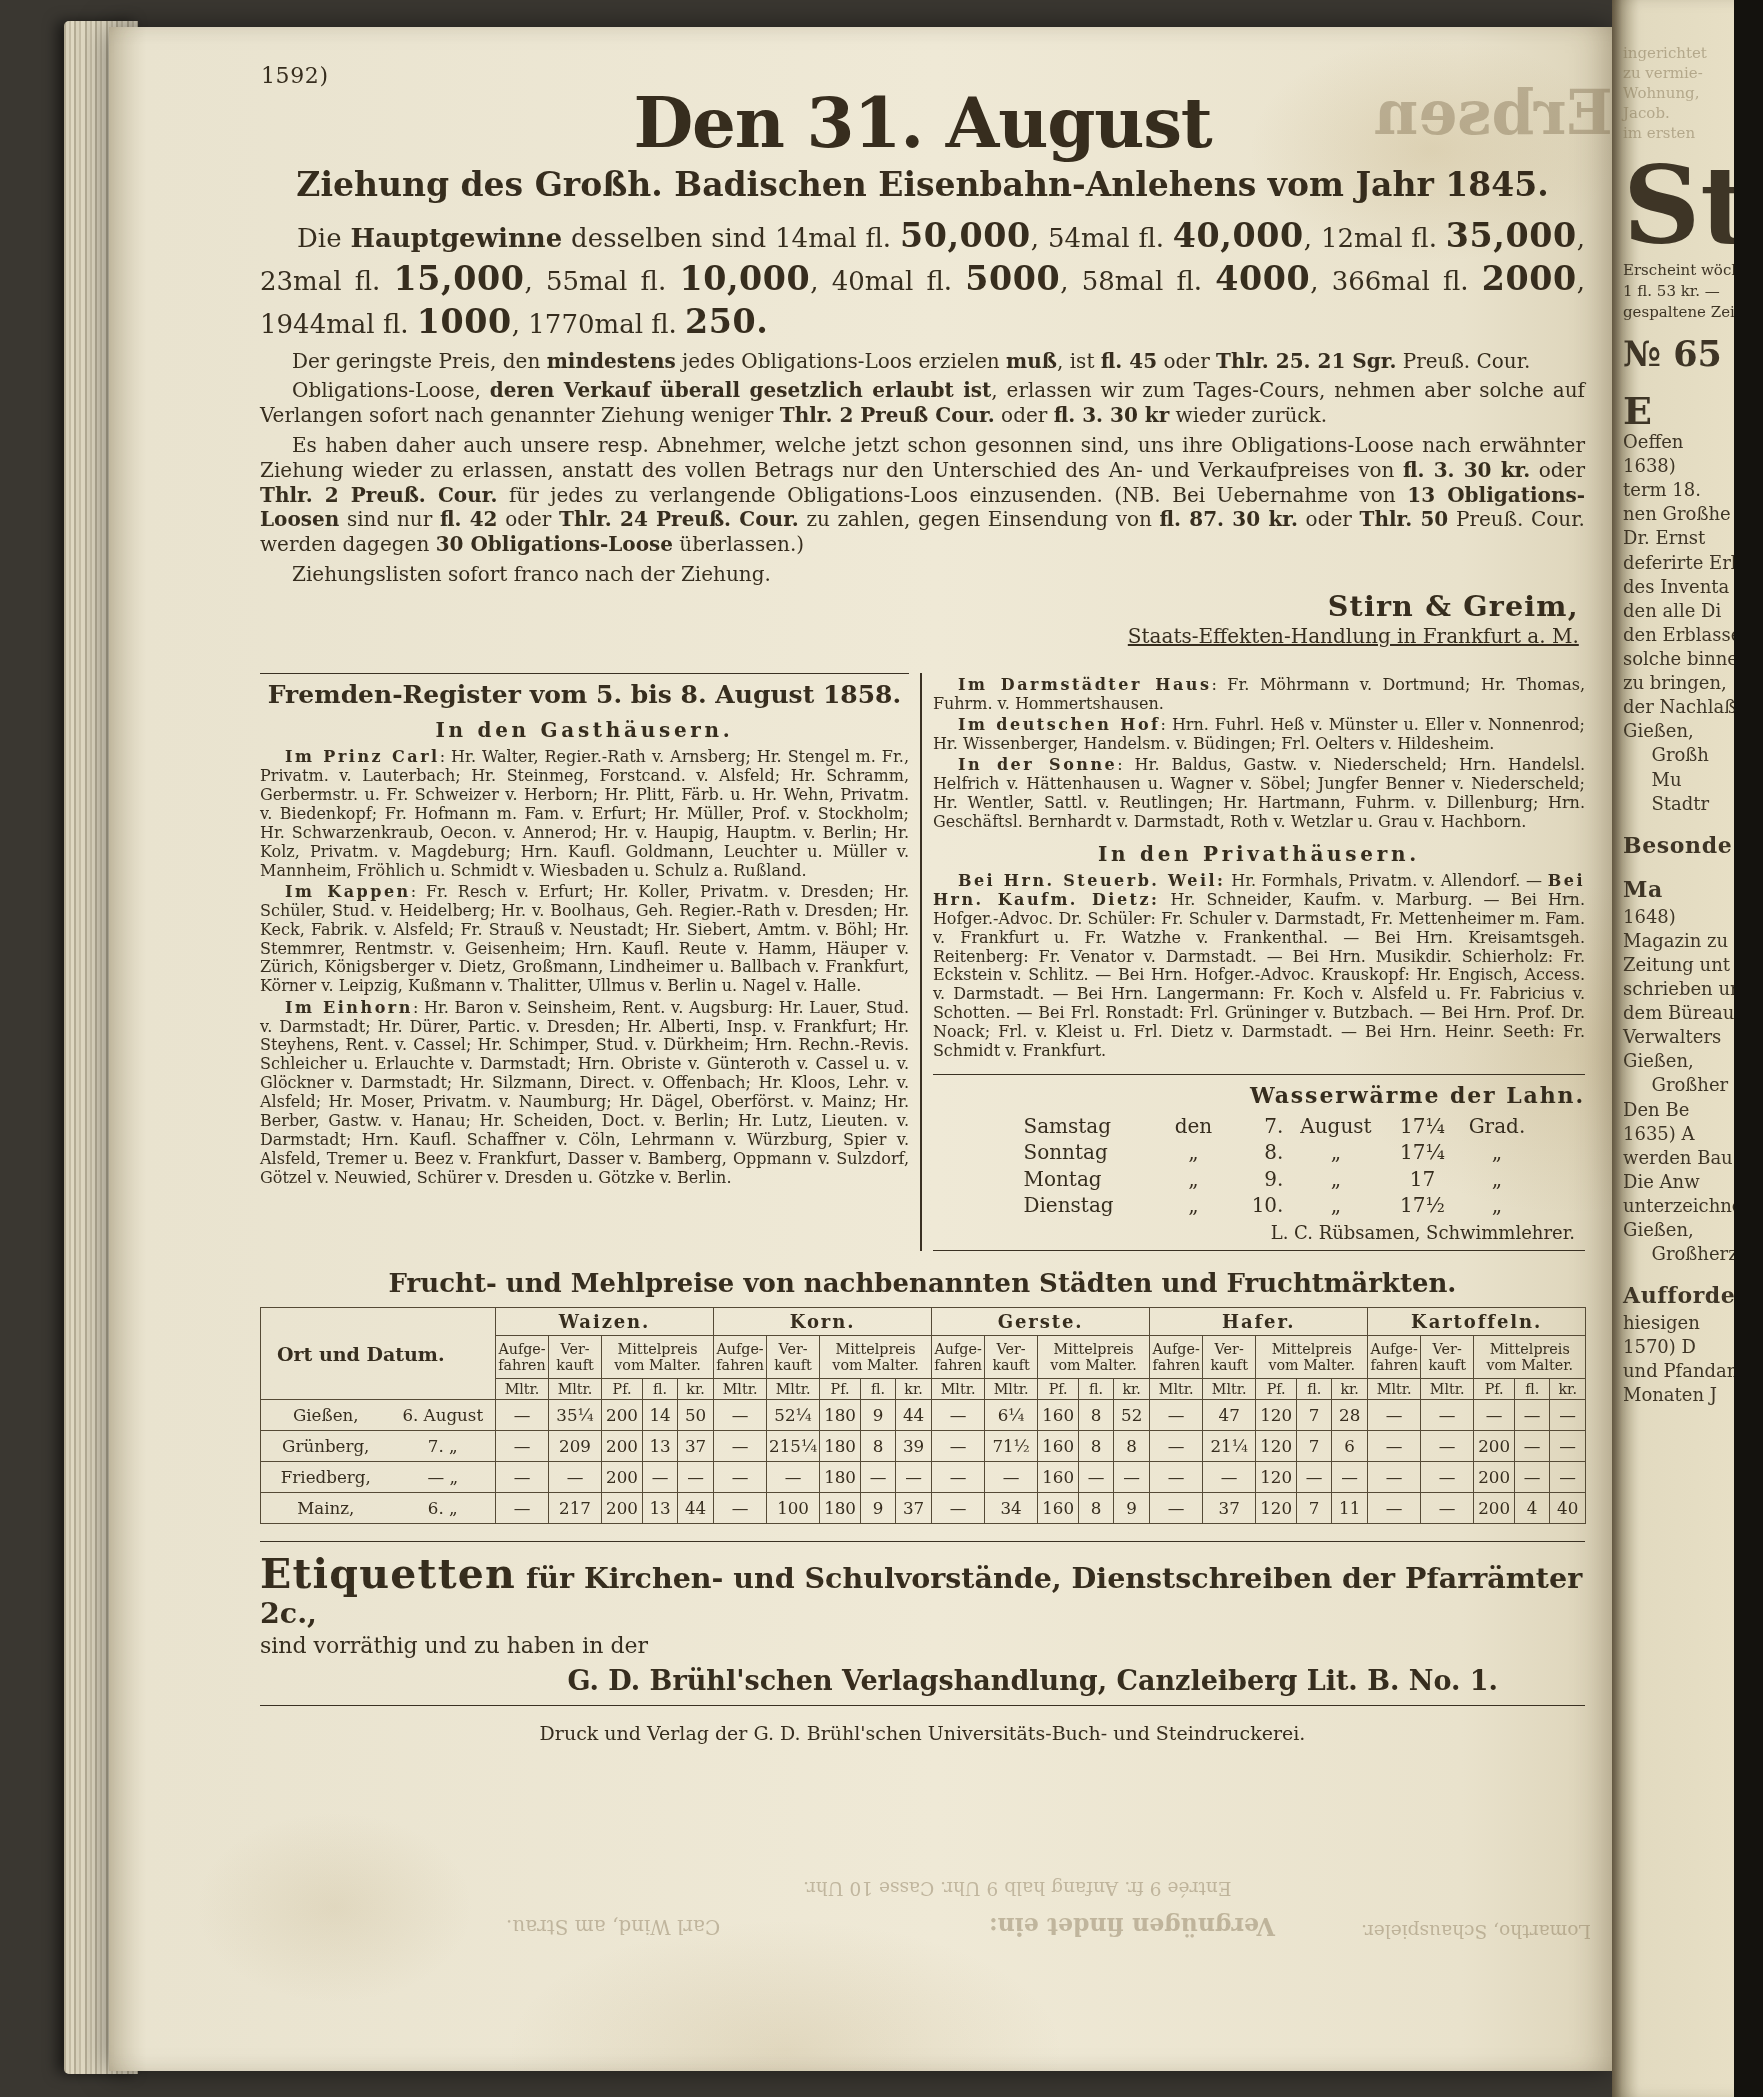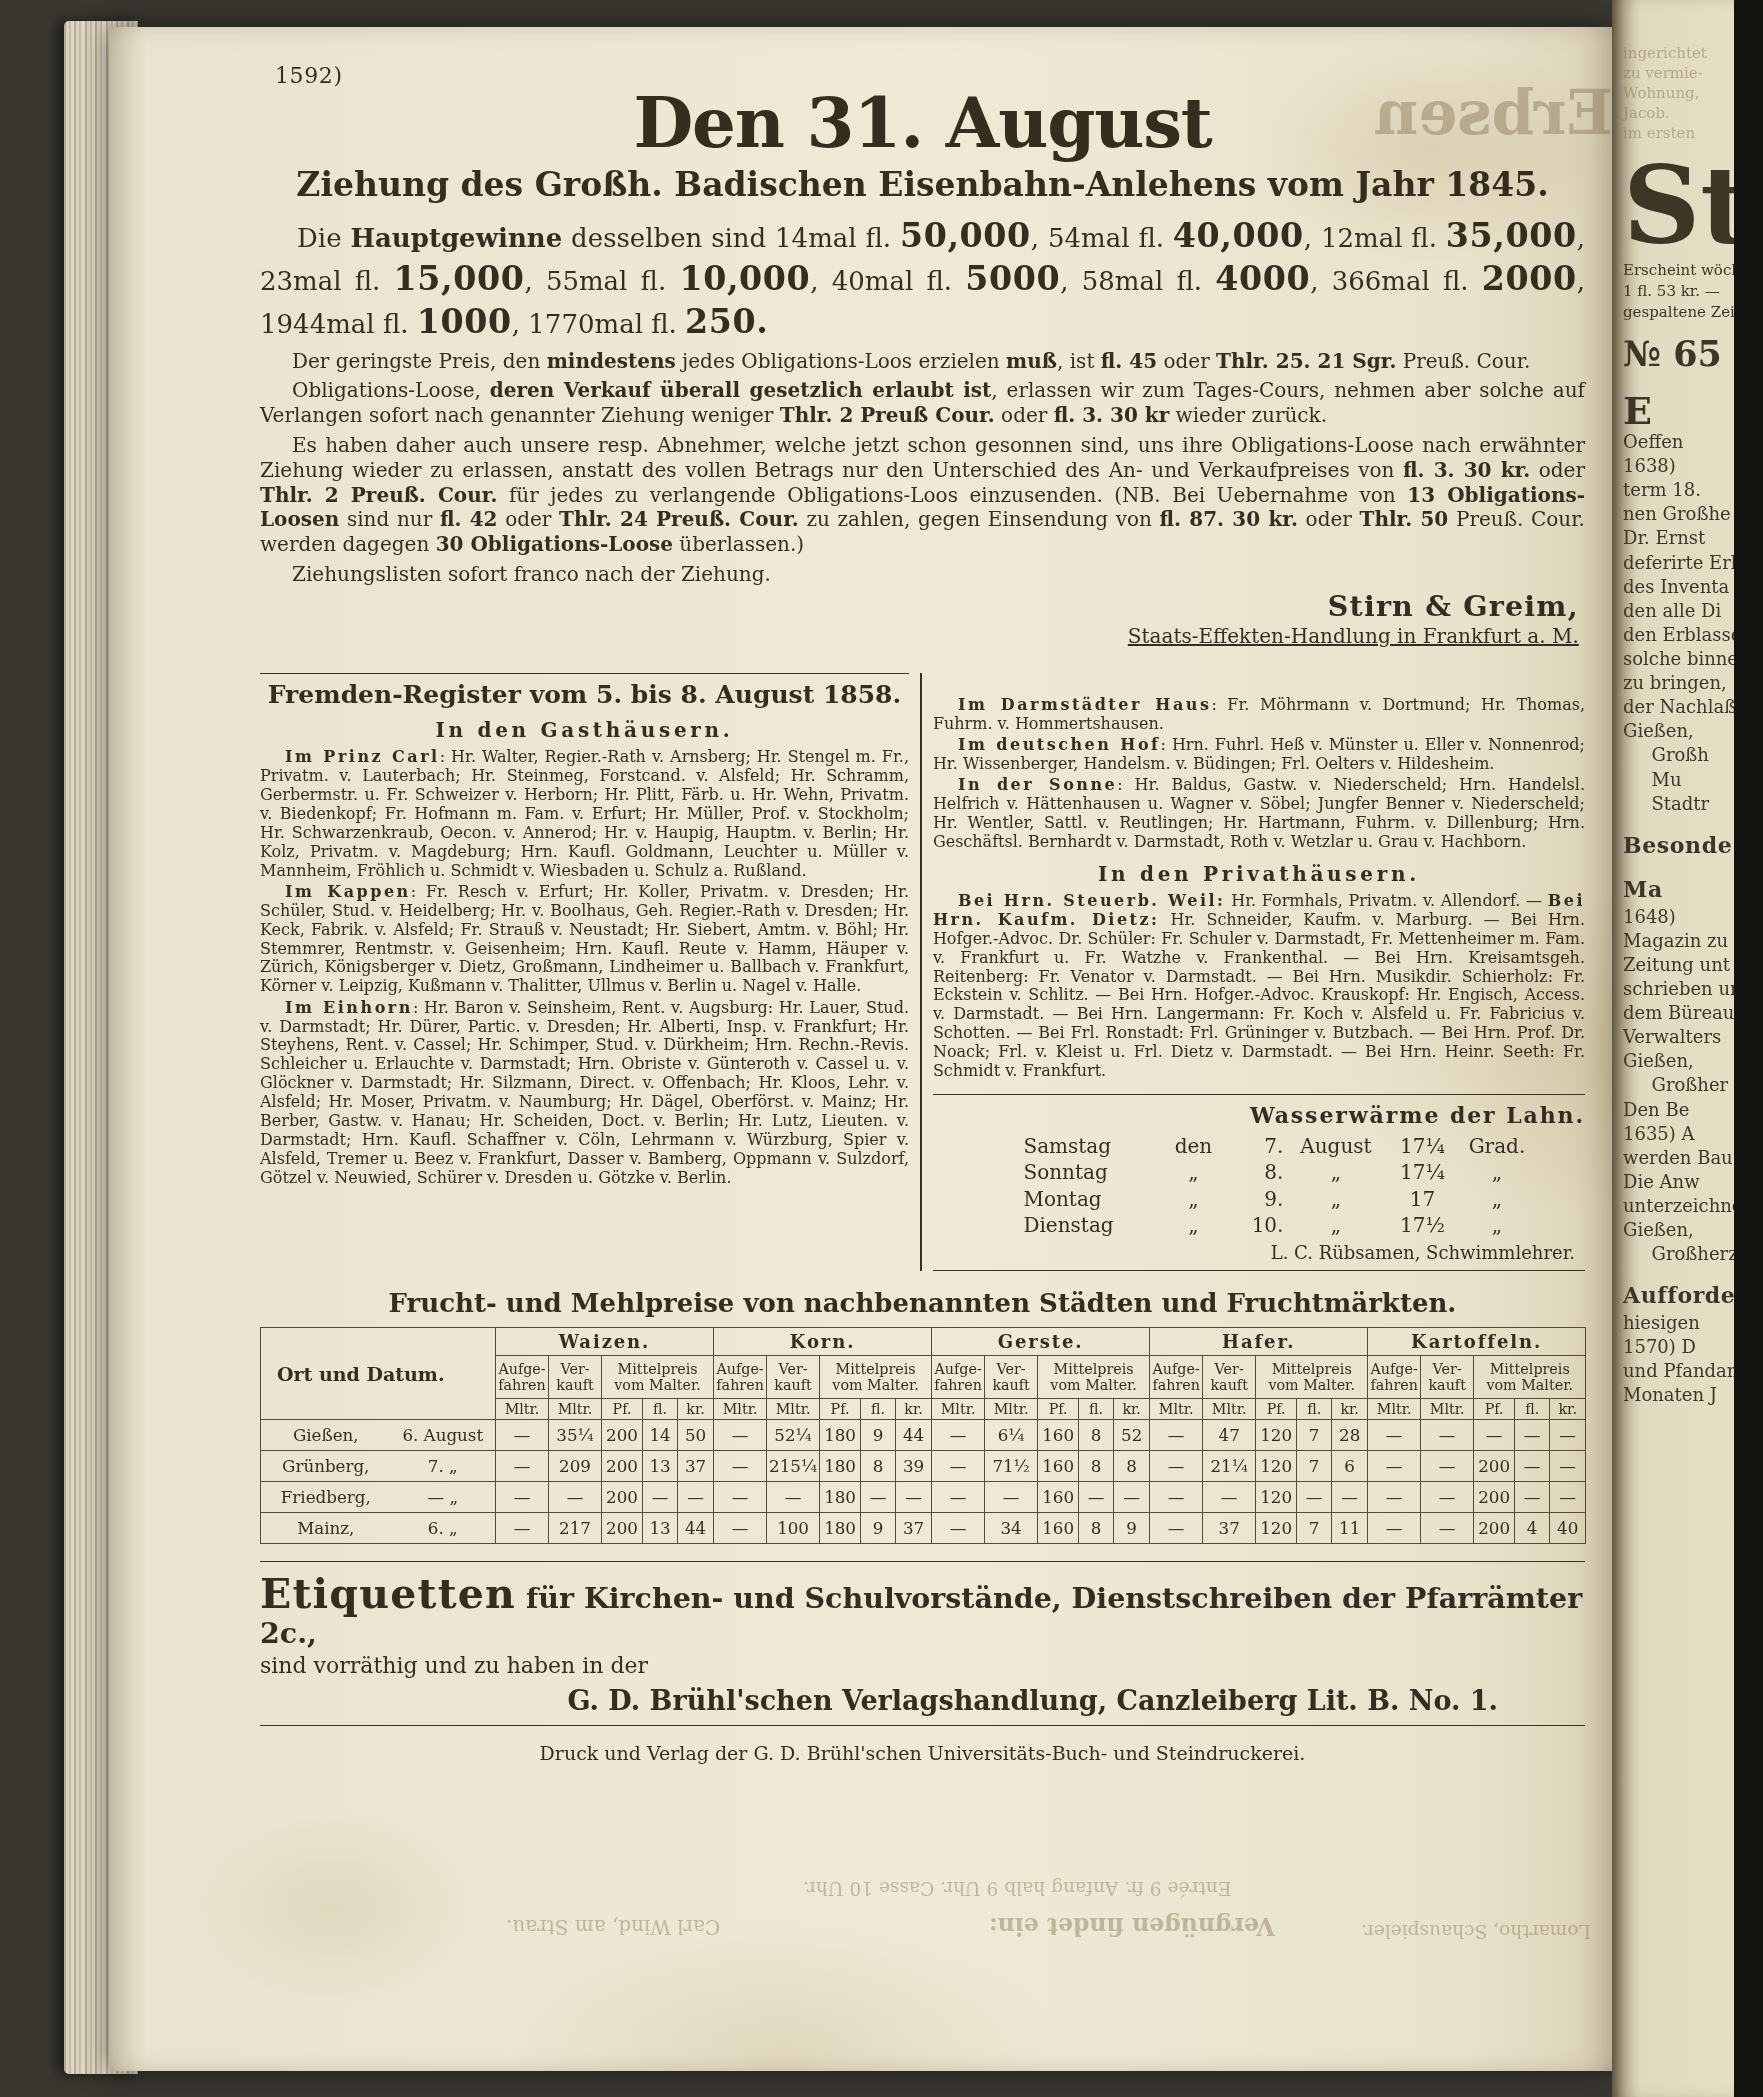--- a/index.html
+++ b/index.html
@@ -18,39 +18,39 @@
       radial-gradient(ellipse 198px 136px at 15% 92%, rgba(150,122,64,.12), transparent 70%),
       linear-gradient(90deg,#d2cab1 0,#e9e3cf 2.5%,#efe9d6 55%,#e9e2cc 90%,#dcd3b8 100%);
     box-shadow:0 0 27px rgba(0,0,0,.5), inset -21px 0 37px -18.6px rgba(60,44,18,.38), inset 16px 0 31px -18.6px rgba(60,44,18,.28);}
   .page-right{position:absolute;left:1612px;top:0;width:122px;height:2097px;overflow:hidden;
     background:linear-gradient(90deg,#93896d 0,#c9c0a2 10px,#e2dac0 27px,#e7dfc5 100%);
     box-shadow:inset 18.6px 0 21px -12.4px rgba(35,24,8,.6);}
   .strip{position:absolute;left:1734px;top:0;width:30px;height:2097px;background:#14120e;}
 
   
   .content{position:relative;margin:0 27px 0 151px;padding-top:60px;color:rgba(44,35,20,.95);}
-  .pagenum{position:absolute;left:15px;top:36px;font-size:22px;letter-spacing:0.6px;}
+  .pagenum{position:absolute;left:1px;top:36px;font-size:22px;letter-spacing:0.6px;}
 
   .title{margin:0;text-align:center;font-size:69px;font-weight:bold;letter-spacing:-1.2px;line-height:1.05;}
   .subtitle{margin:8.7px 0 0;text-align:center;font-size:33px;font-weight:bold;line-height:1.05;}
   .gewinne{margin:11px 0 0;font-size:26px;line-height:1.3;text-align:justify;text-indent:37px;}
   .seg-b{font-weight:bold;}
   .seg-z{font-size:1.28em;letter-spacing:0.6px;}
   .seg-sp{font-weight:bold;letter-spacing:2.5px;}
   .para{margin:5px 0 0;font-size:20px;line-height:1.24;text-align:justify;text-indent:32px;}
   .para.noj{text-align:left;}
   .sig{margin-top:2.5px;text-align:right;padding-right:6.2px;}
   .sig-name{font-size:28.5px;font-weight:bold;letter-spacing:1.2px;}
   .sig-role{font-size:20px;margin-top:1.2px;text-decoration:underline;}
 
   
   .register{display:flex;margin-top:25px;align-items:stretch;}
   .reg-left{width:649px;border-top:1.9px solid #3a3123;padding-top:6.2px;}
   .reg-div{width:1.9px;background:#3a3123;margin:0 11px;}
-  .reg-right{flex:1;min-width:0;margin-top:20px;}
+  .reg-right{flex:1;min-width:0;}
   .reg-title{margin:0;text-align:center;font-size:25px;font-weight:bold;line-height:1.1;}
   .reg-sub{margin:10px 0 6.2px;text-align:center;font-size:20px;font-weight:bold;letter-spacing:3.7px;}
   .reg-p{margin:2.5px 0 0;font-size:16px;line-height:1.18;text-align:justify;text-indent:25px;}
 
   .wasser{margin-top:13.6px;border-top:1.9px solid #3a3123;border-bottom:1.9px solid #3a3123;padding:6.2px 0 7.4px;}
   .wasser-title{margin:0;text-align:right;font-size:22px;font-weight:bold;letter-spacing:1.9px;}
   .wasser-table{margin:5px auto 0;border-collapse:collapse;font-size:20px;}
   .wasser-table td{padding:1.2px 0;}
   .wasser-table td:nth-child(1){width:136px;text-align:left;padding-left:43px;}
   .wasser-table td:nth-child(2){width:68px;text-align:center;}

